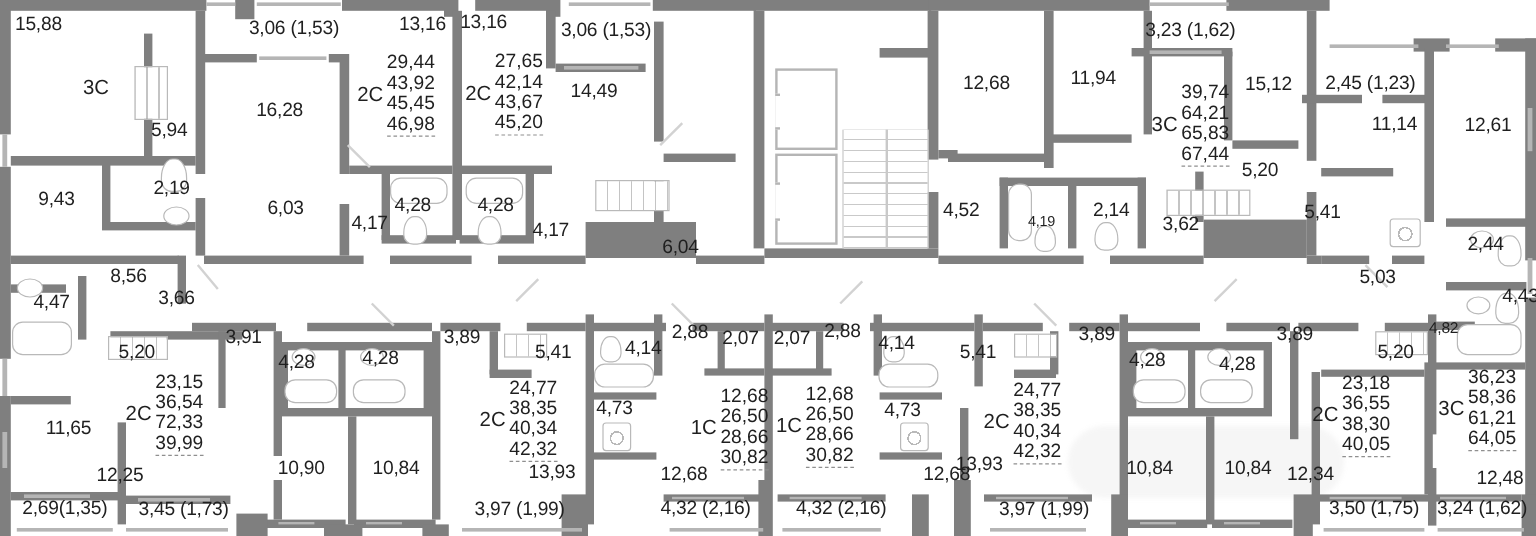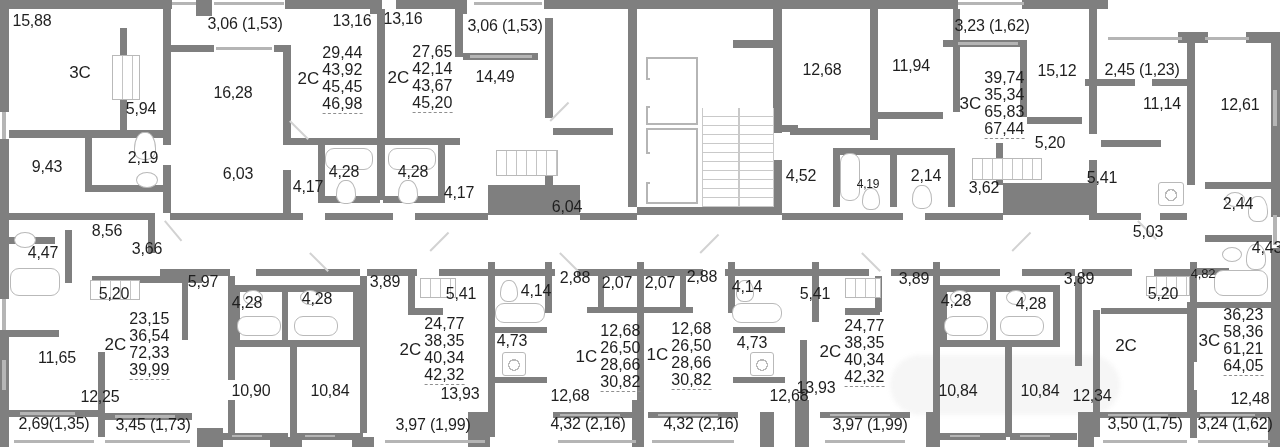--- a/index.html
+++ b/index.html
@@ -327,21 +327,21 @@
     <div class="room-label" style="left: 1240px; top: 105px;">12,61</div>
     <div class="room-label" style="left: 1148px; top: 232px;">5,03</div>
     <div class="room-label" style="left: 1238px; top: 204px;">2,44</div>
     <div class="room-label" style="left: 1267px; top: 248px;">4,43</div>
     <div class="room-label" style="left: 1203px; top: 273px; font-size: 13px;">4,82</div>
     <div class="room-label" style="left: 1163px; top: 294px;">5,20</div>
     <div class="room-label" style="left: 107px; top: 231px;">8,56</div>
     <div class="room-label" style="left: 147px; top: 249px;">3,66</div>
     <div class="room-label" style="left: 43px; top: 253px;">4,47</div>
     <div class="room-label" style="left: 114px; top: 294px;">5,20</div>
-    <div class="room-label" style="left: 203px; top: 282px;">5,97</div>
+    <div class="room-label" style="left: 203px; top: 282px;">3,91</div>
     <div class="room-label" style="left: 247px; top: 303px;">4,28</div>
     <div class="room-label" style="left: 317px; top: 299px;">4,28</div>
     <div class="room-label" style="left: 57px; top: 358px;">11,65</div>
     <div class="room-label" style="left: 100px; top: 397px;">12,25</div>
     <div class="room-label" style="left: 251px; top: 391px;">10,90</div>
     <div class="room-label" style="left: 54px; top: 424px;">2,69(1,35)</div>
     <div class="room-label" style="left: 153px; top: 425px;">3,45 (1,73)</div>
     <div class="room-label" style="left: 385px; top: 282px;">3,89</div>
     <div class="room-label" style="left: 461px; top: 294px;">5,41</div>
     <div class="room-label" style="left: 330px; top: 391px;">10,84</div>
@@ -390,21 +390,21 @@
         <div>27,65</div>
         <div>42,14</div>
         <div>43,67</div>
         <div class="total">45,20</div>
       </div>
     </div>
     <div class="apt" style="left: 992px; top: 104px;">
       <span class="apt-type">3C</span>
       <div class="apt-nums">
         <div>39,74</div>
-        <div>35,34</div>
+        <div>64,21</div>
         <div>65,83</div>
         <div class="total">67,44</div>
       </div>
     </div>
     <div class="apt" style="left: 137px; top: 345px;">
       <span class="apt-type">2C</span>
       <div class="apt-nums">
         <div>23,15</div>
         <div>36,54</div>
         <div>72,33</div>
@@ -442,20 +442,26 @@
       <span class="apt-type">2C</span>
       <div class="apt-nums">
         <div>24,77</div>
         <div>38,35</div>
         <div>40,34</div>
         <div class="total">42,32</div>
       </div>
     </div>
     <div class="apt" style="left: 1126px; top: 346px;">
       <span class="apt-type">2C</span>
+      <div class="apt-nums">
+        <div>23,18</div>
+        <div>36,55</div>
+        <div>38,30</div>
+        <div class="total">40,05</div>
+      </div>
     </div>
     <div class="apt" style="left: 1231px; top: 341px;">
       <span class="apt-type">3C</span>
       <div class="apt-nums">
         <div>36,23</div>
         <div>58,36</div>
         <div>61,21</div>
         <div class="total">64,05</div>
       </div>
     </div>

